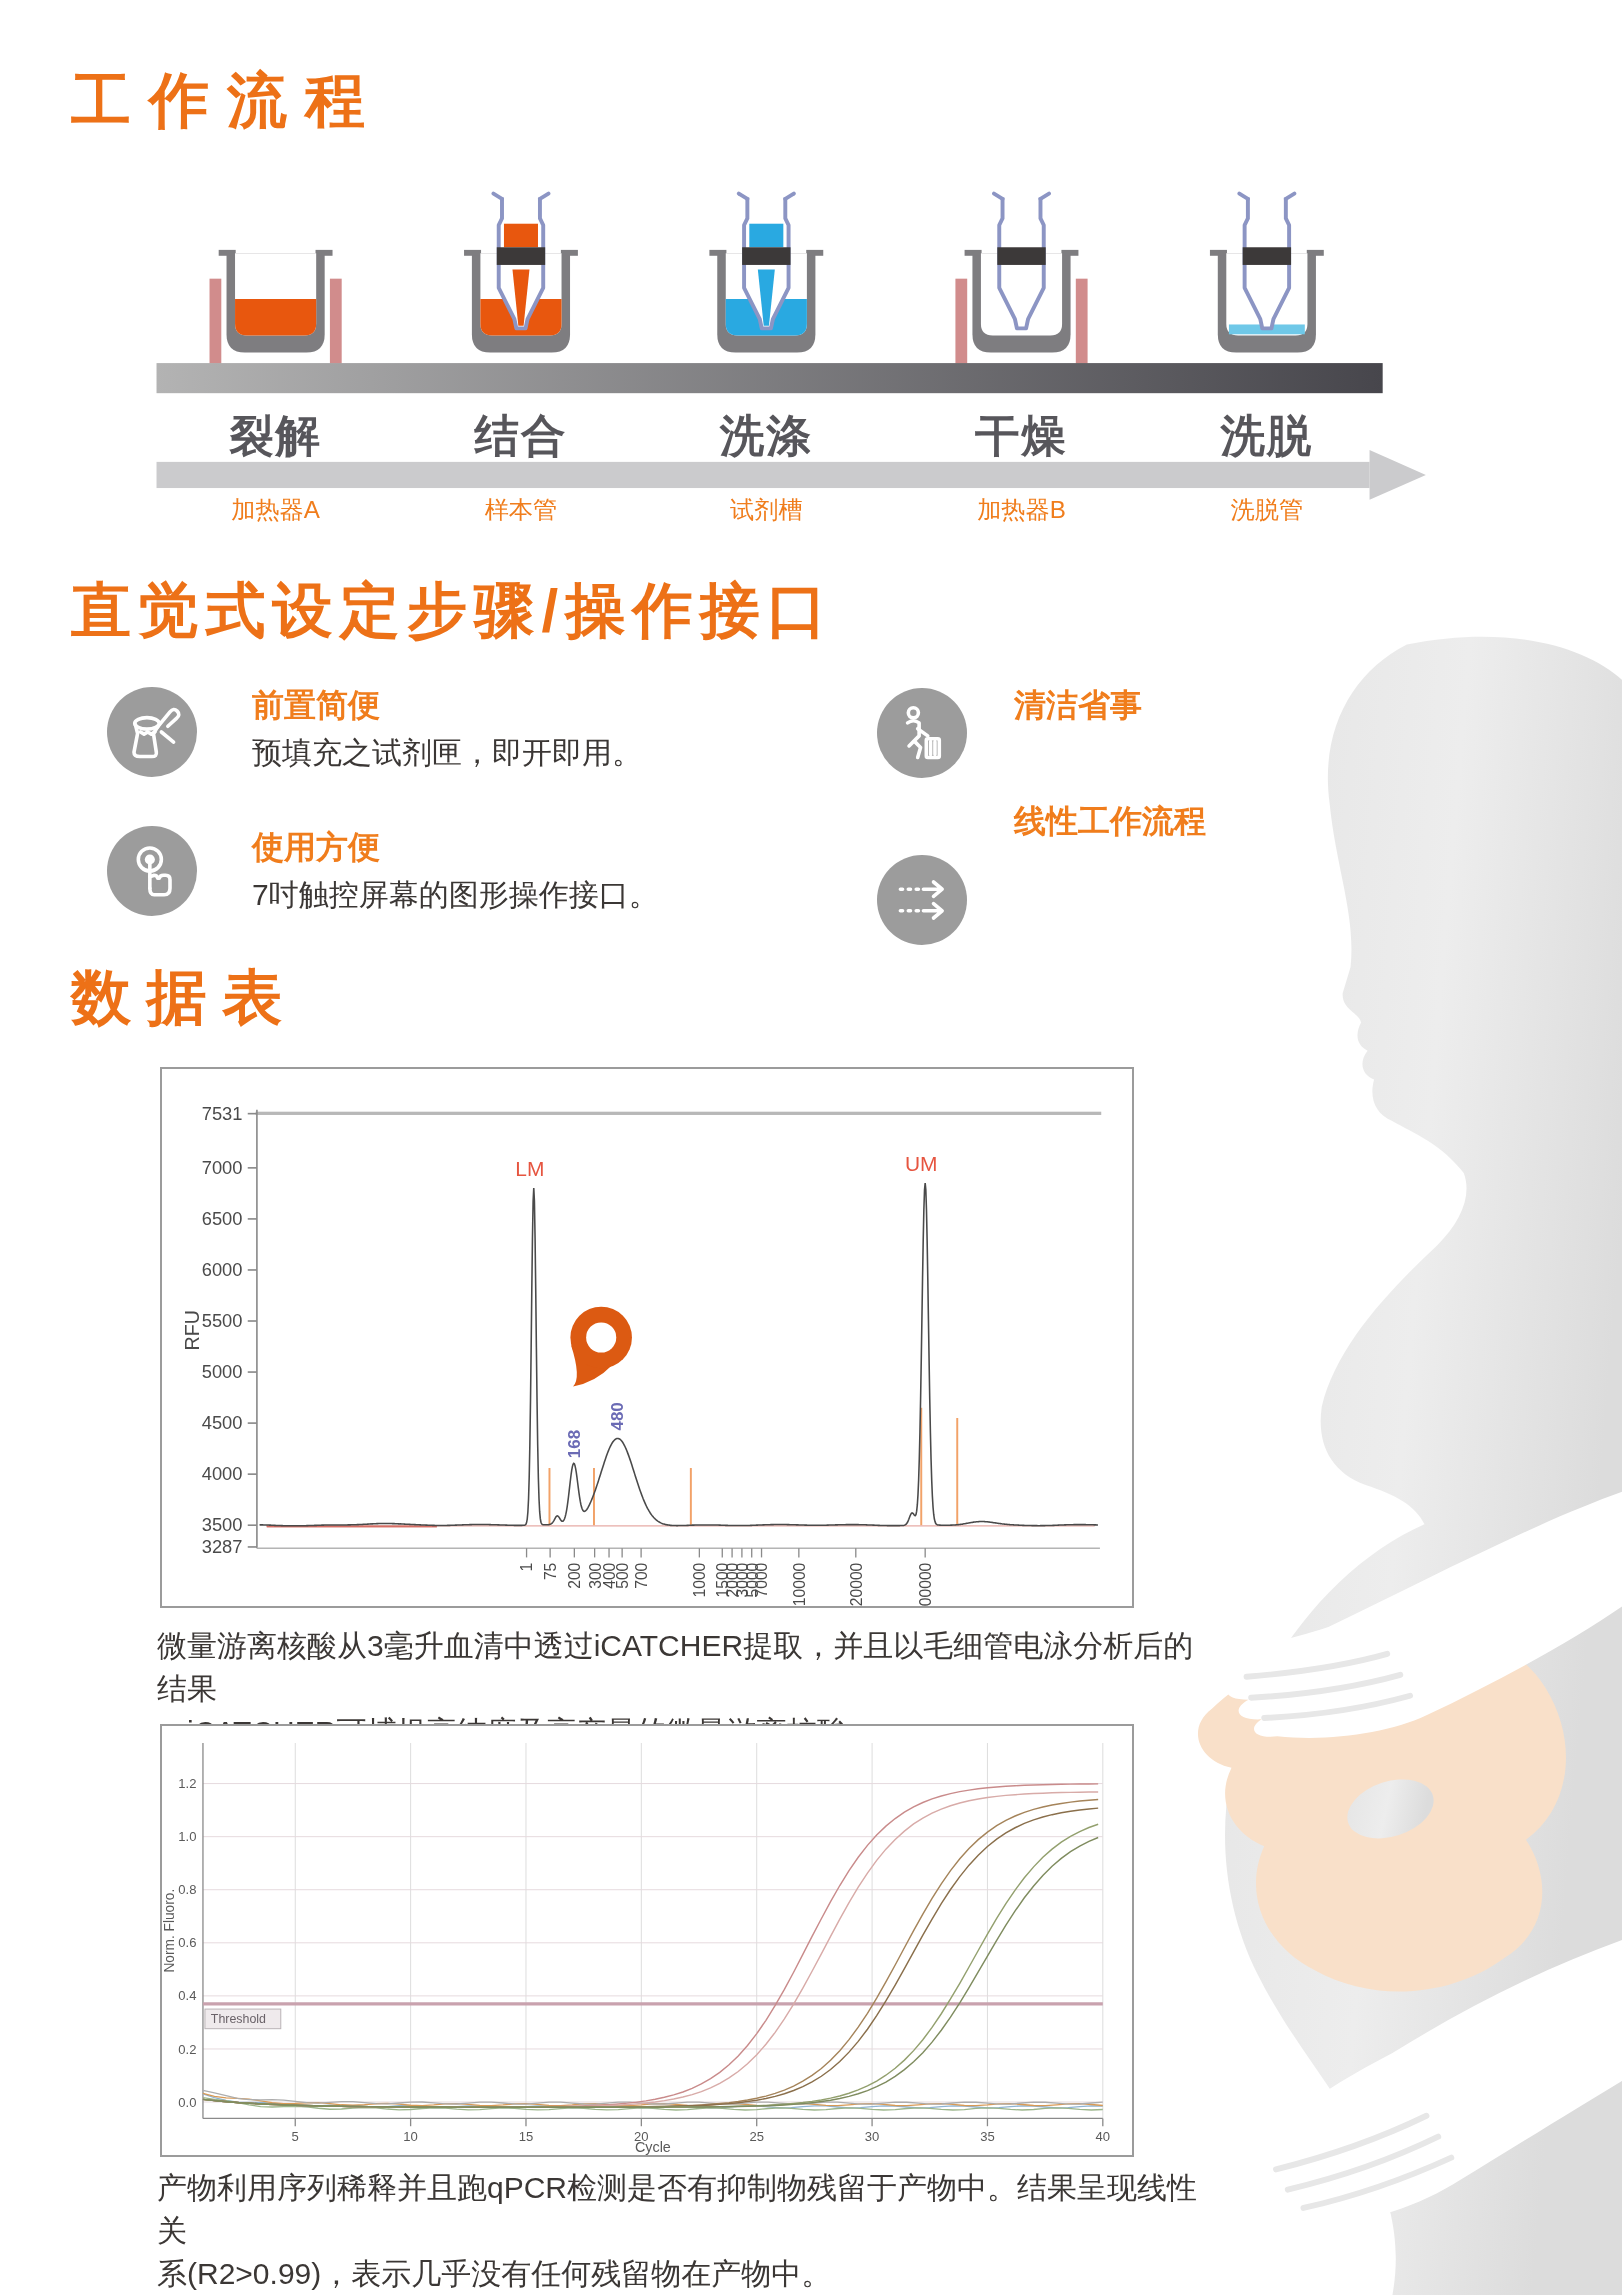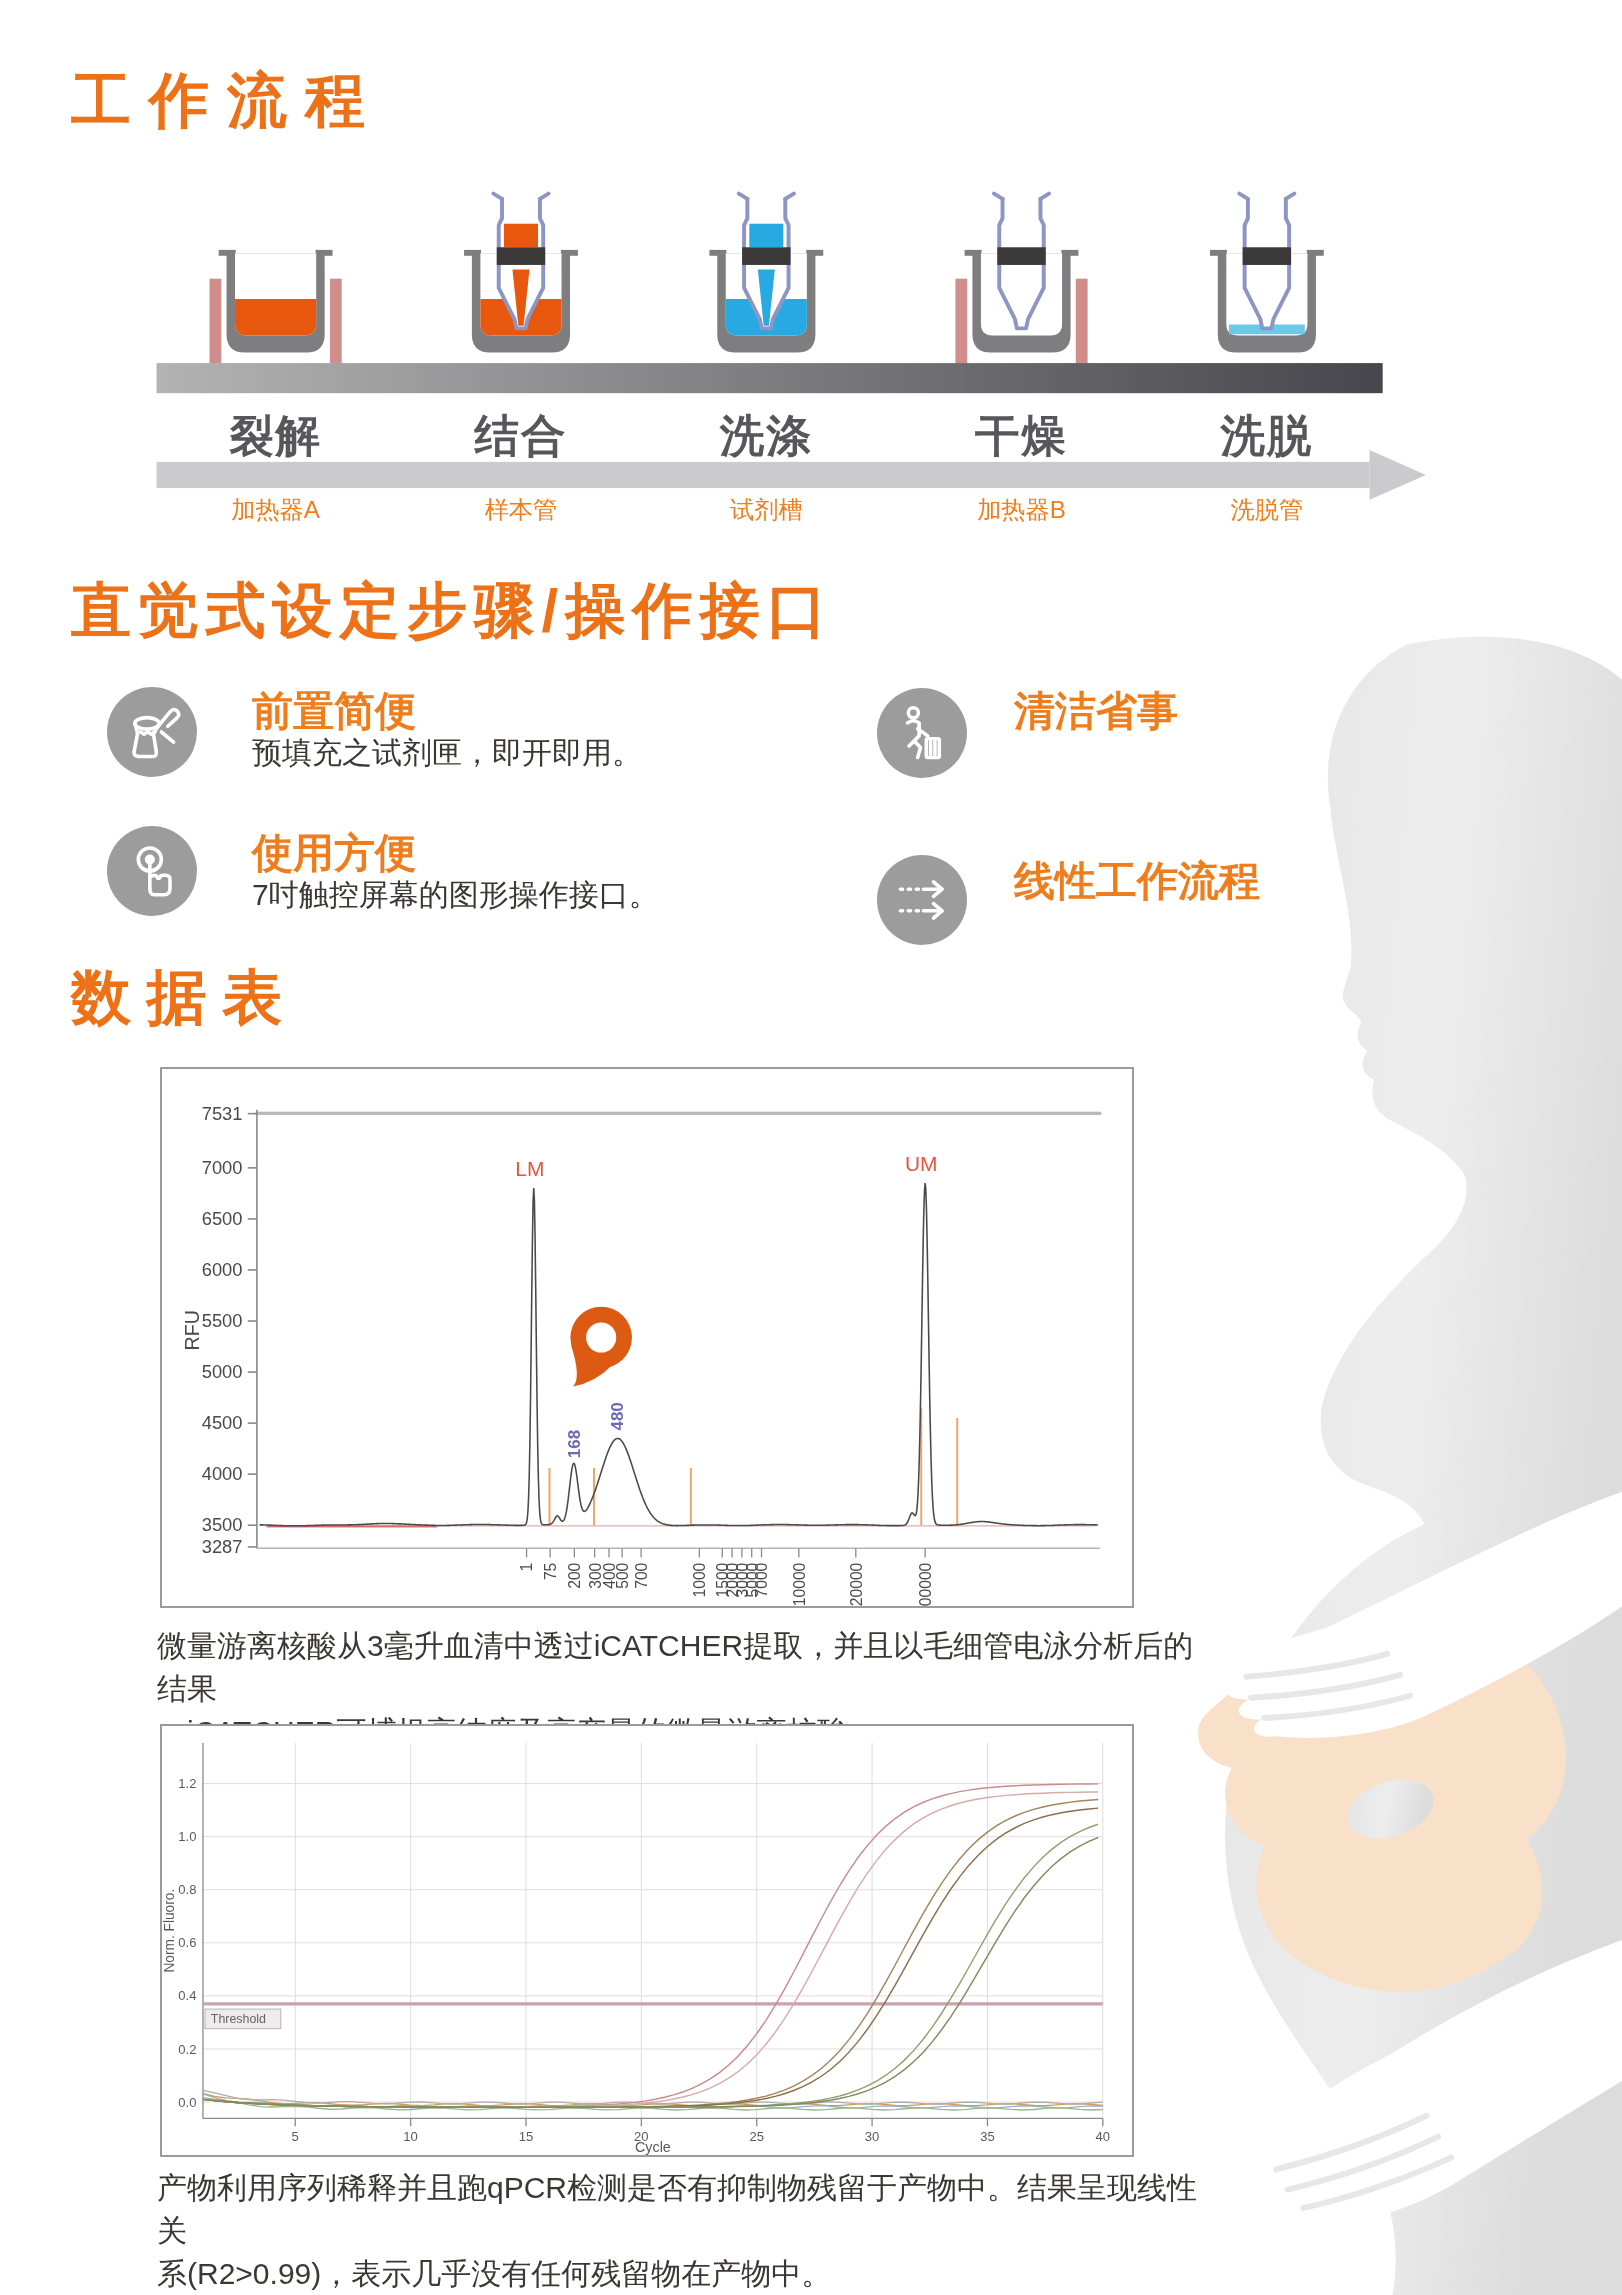--- a/index.html
+++ b/index.html
@@ -16,29 +16,29 @@
   }
   #workflow-title{top:71px;letter-spacing:0.30em;}
   #features-title{top:581px;letter-spacing:0.12em;}
   #datasheet-title{top:968px;letter-spacing:0.26em;}
   #workflow-svg{position:absolute;left:151px;top:191px;width:1283px;height:335px;}
   .feature-icon{
     position:absolute;width:90px;height:90px;border-radius:50%;
     background:#9C9C9C;display:flex;align-items:center;justify-content:center;
   }
   .feature-heading{
-    position:absolute;font-size:41px;font-weight:700;color:#F07D1C;white-space:nowrap;
+    position:absolute;font-size:32px;font-weight:700;color:#F07D1C;white-space:nowrap;
   }
   .feature-body{
     position:absolute;font-size:30px;color:#3B3735;line-height:42px;white-space:nowrap;
   }
   #feat1-icon{left:107px;top:687px;}  #feat1-heading{left:252px;top:684px;}  #feat1-body{left:252px;top:732px;text-align:center;}
   #feat2-icon{left:107px;top:826px;}  #feat2-heading{left:252px;top:826px;}  #feat2-body{left:252px;top:874px;}
   #feat3-icon{left:877px;top:688px;} #feat3-heading{left:1014px;top:684px;} #feat3-body{left:1014px;top:732px;}
-  #feat4-icon{left:877px;top:855px;} #feat4-heading{left:1014px;top:854px;} #feat4-body{left:1014px;top:899px;}
+  #feat4-icon{left:877px;top:855px;} #feat4-heading{left:1014px;top:800px;} #feat4-body{left:1014px;top:899px;}
   .chart-box{
     position:absolute;left:160px;background:#ffffff;border:2px solid #9B9B9B;box-sizing:border-box;
   }
   #chart1-box{top:1067px;width:974px;height:541px;}
   #chart2-box{top:1724px;width:974px;height:433px;}
   .chart-box svg{display:block;width:100%;height:100%;}
   .caption{
     position:absolute;left:157px;width:1047px;font-size:30px;color:#3B3735;line-height:43px;
   }
   #caption1{top:1624px;}

